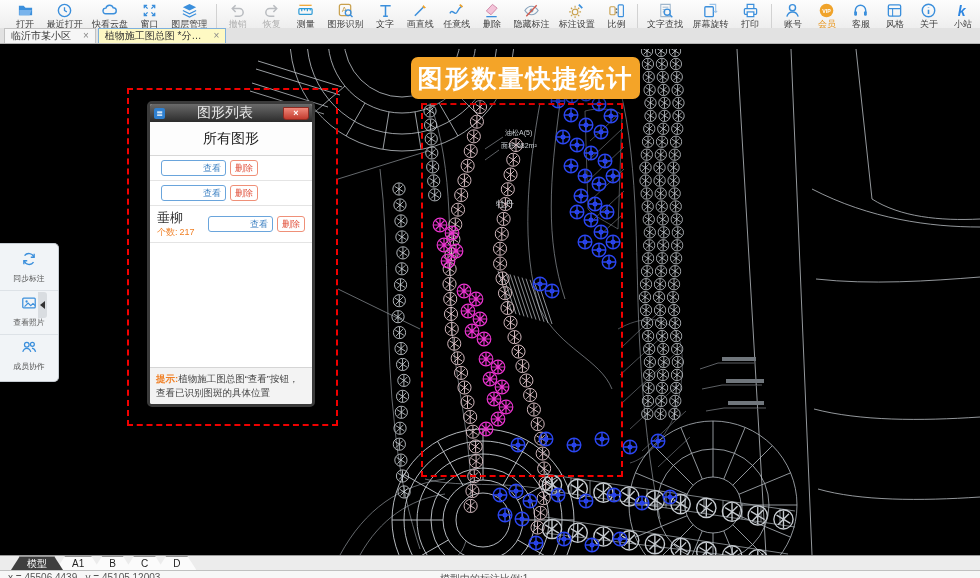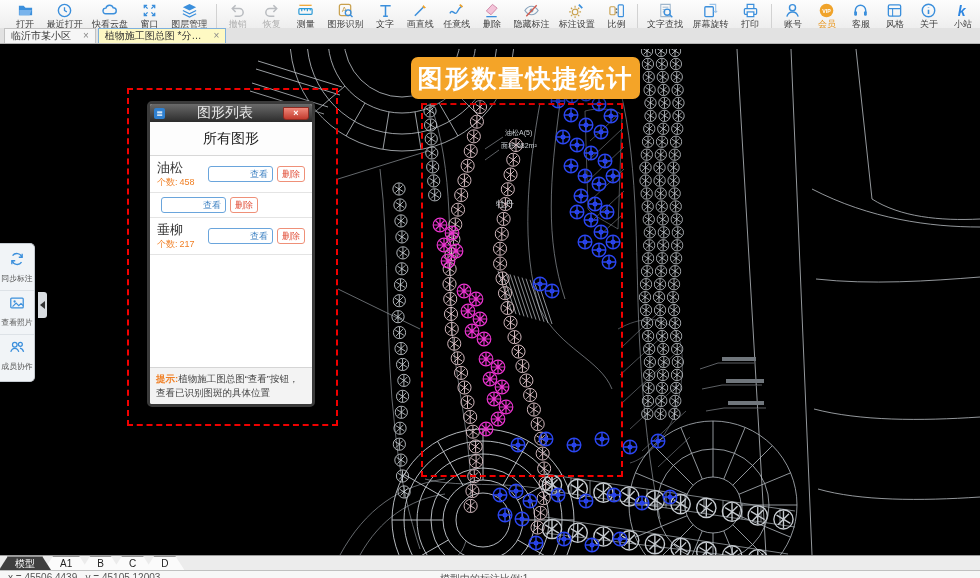--- a/index.html
+++ b/index.html
@@ -62,35 +62,35 @@
   .row-count{font-size:9px;color:#f07f24;line-height:12px;}
   .row-count b{font-weight:normal;margin-right:2px;}
   .btn{font-size:9px;border-radius:3px;padding:2px 4px;margin-left:4px;background:#fff;cursor:pointer;line-height:10px;}
   .btn.view{border:1px solid #6aa5dc;color:#3a7fc1;padding-left:41px;}
   .btn.del{border:1px solid #ef9078;color:#e25540;}
   .dlg-hint{flex:0 0 auto;background:#f3f3f3;border-top:1px solid #d5d5d5;padding:4px 6px;
             font-size:9.5px;color:#444;line-height:14px;border-radius:0 0 2px 2px;}
   .dlg-hint b{color:#f07f24;font-weight:bold;}
 
   
-  #side-panel{position:absolute;left:0;top:194px;width:35px;z-index:6;background:#f1f4f7;
+  #side-panel{position:absolute;left:0;top:194px;width:59px;z-index:6;background:#f1f4f7;
               border:1px solid #c5cbd1;border-left:none;border-radius:0 5px 5px 0;padding:3px 0;}
   .side-btn{display:flex;flex-direction:column;align-items:center;padding:4px 0 5px;cursor:pointer;}
   .side-btn+.side-btn{border-top:1px solid #dde2e7;}
   .side-btn svg{width:16px;height:16px;}
   .side-lbl{font-size:8.5px;color:#555;margin-top:2px;white-space:nowrap;transform:scale(.92);}
   #side-collapse{position:absolute;left:38px;top:243px;width:9px;height:26px;z-index:6;
                  background:#d9dde1;border-radius:0 3px 3px 0;display:flex;align-items:center;
                  justify-content:center;cursor:pointer;}
   #side-collapse .tri{width:0;height:0;border-top:4px solid transparent;border-bottom:4px solid transparent;
                  border-right:5px solid #333;}
 
   
   #layoutbar{position:absolute;left:0;top:555px;width:980px;height:15px;background:#ececec;
-             border-top:1px solid #9a9a9a;display:flex;align-items:stretch;padding-left:6px;}
+             border-top:1px solid #9a9a9a;display:flex;align-items:stretch;padding-left:18px;}
   .ltab{position:relative;padding:0 16px;margin-left:-7px;font-size:10px;color:#222;
         display:flex;align-items:center;justify-content:center;
         clip-path:polygon(9px 0,calc(100% - 9px) 0,100% 100%,0 100%);
         background:#fbfbfb;border-top:1px solid #999;cursor:pointer;}
   .ltab.active{background:#3f3f3f;color:#fff;z-index:2;}
 
   
   #statusbar{position:absolute;left:0;top:570px;width:980px;height:8px;background:#f7f7f7;
              border-top:1px solid #c0c0c0;overflow:hidden;}
   #statusbar span{position:absolute;top:1px;font-size:10px;color:#555;white-space:nowrap;}
@@ -785,24 +785,20 @@
 
     <div id="dialog">
       <div class="dlg-title">
         <span class="dlg-ico">≣</span>
         <span class="dlg-text">图形列表</span>
         <span class="dlg-close">×</span>
       </div>
       <div class="dlg-head">所有图形</div>
       <div class="dlg-rows">
         <div class="dlg-row">
-          <div class="nm-wrap">
-            <div class="row-name">油松</div>
-            <div class="row-count"><b>个数:</b><span>458</span></div>
-          </div>
           <span class="btn view">查看</span>
           <span class="btn del">删除</span>
         </div>
         <div class="dlg-row">
           <span class="btn view">查看</span>
           <span class="btn del">删除</span>
         </div>
         <div class="dlg-row">
           <div class="nm-wrap">
             <div class="row-name">垂柳</div>

